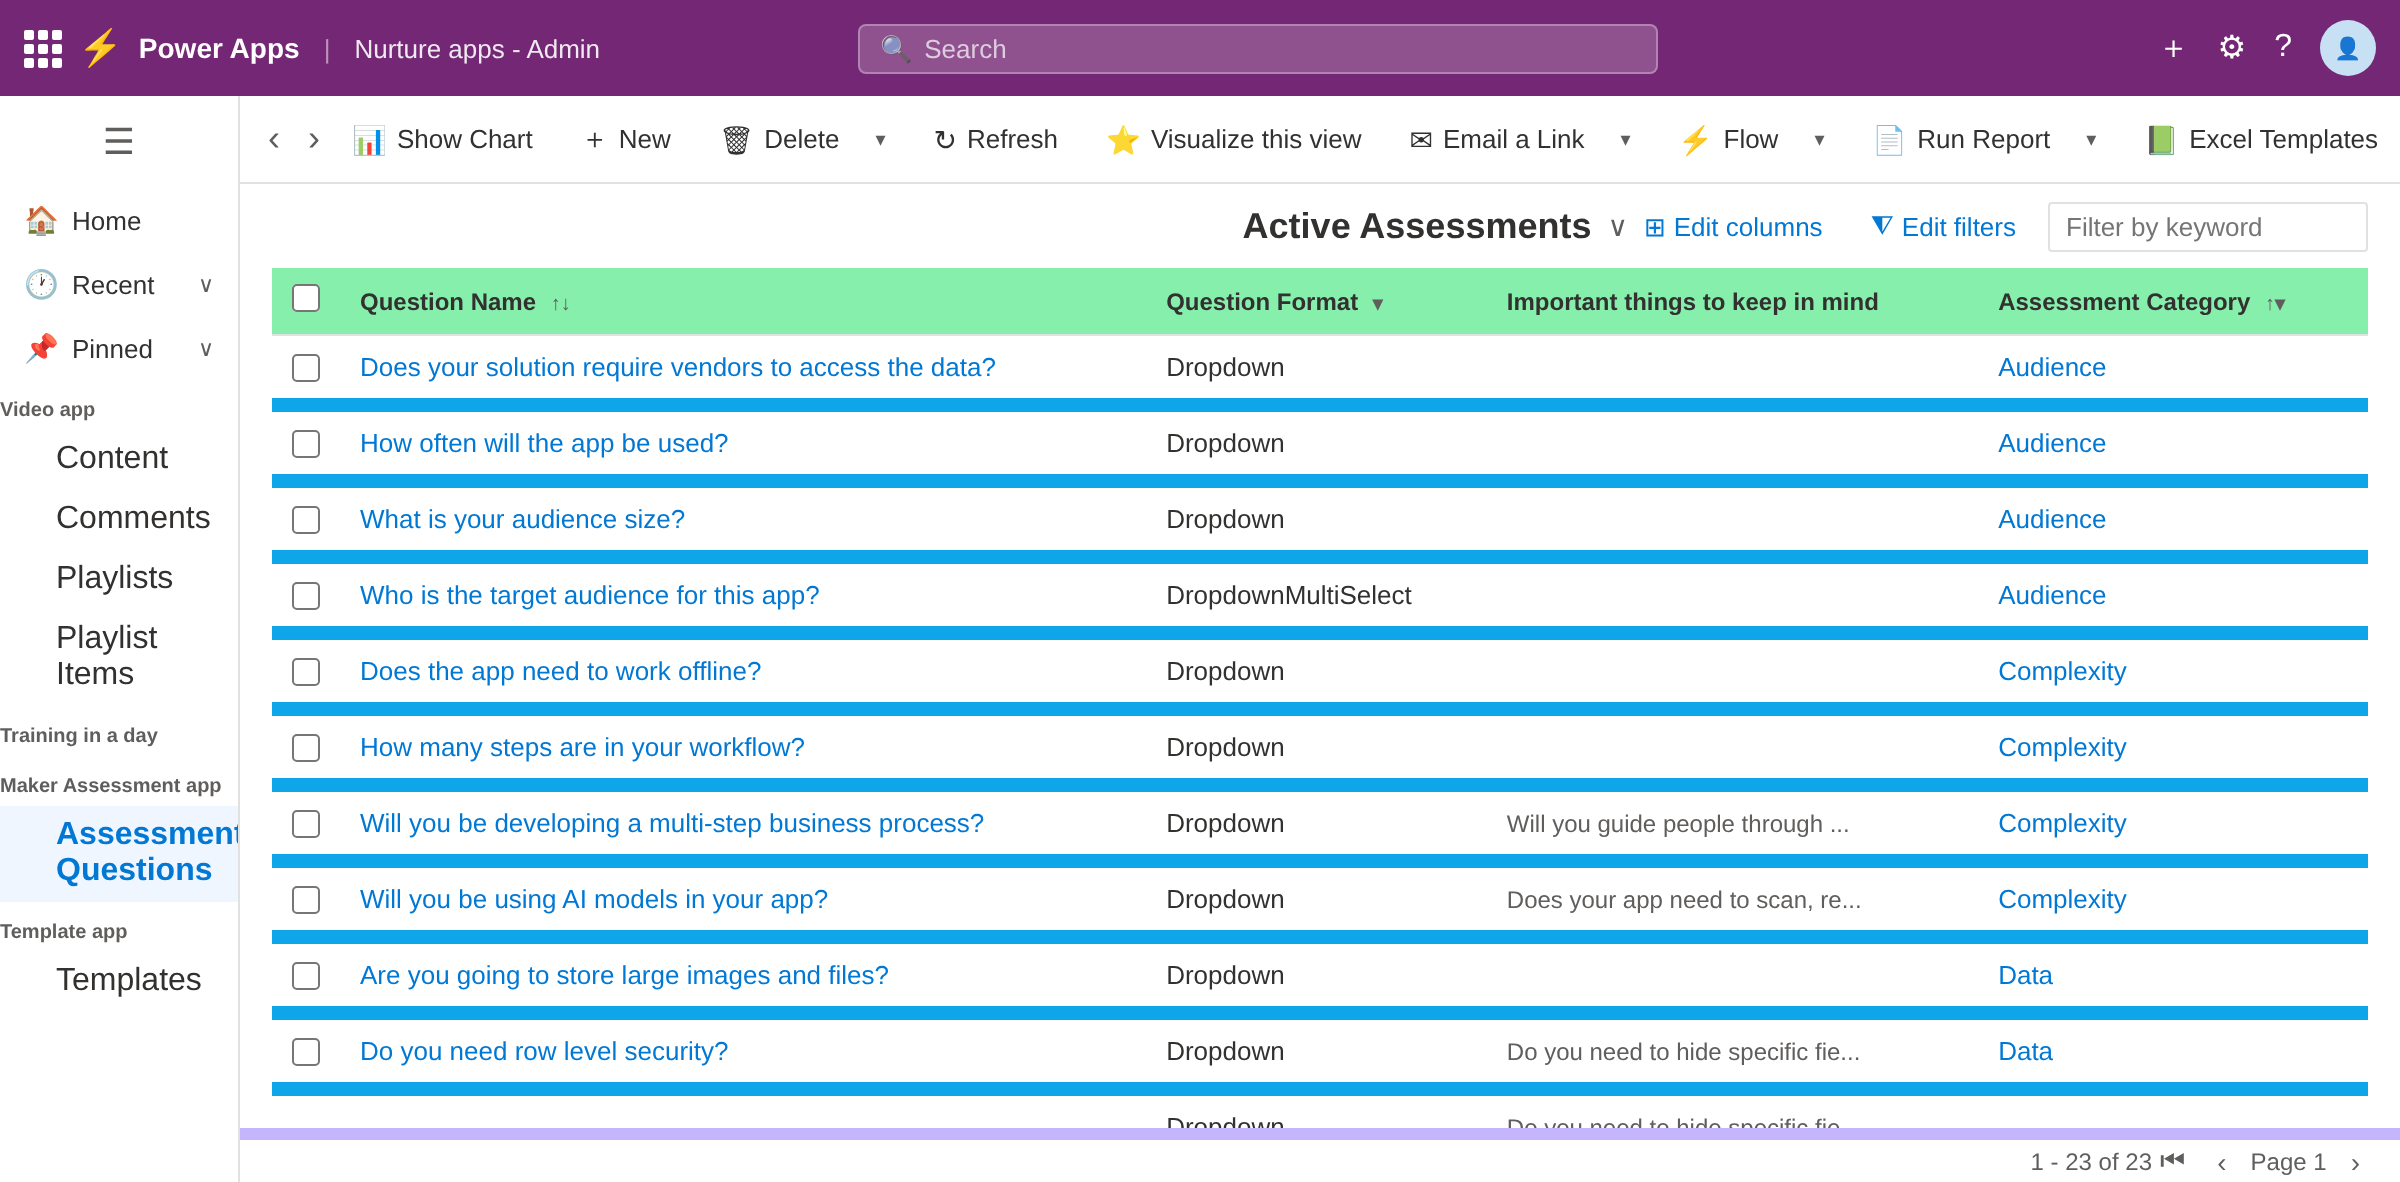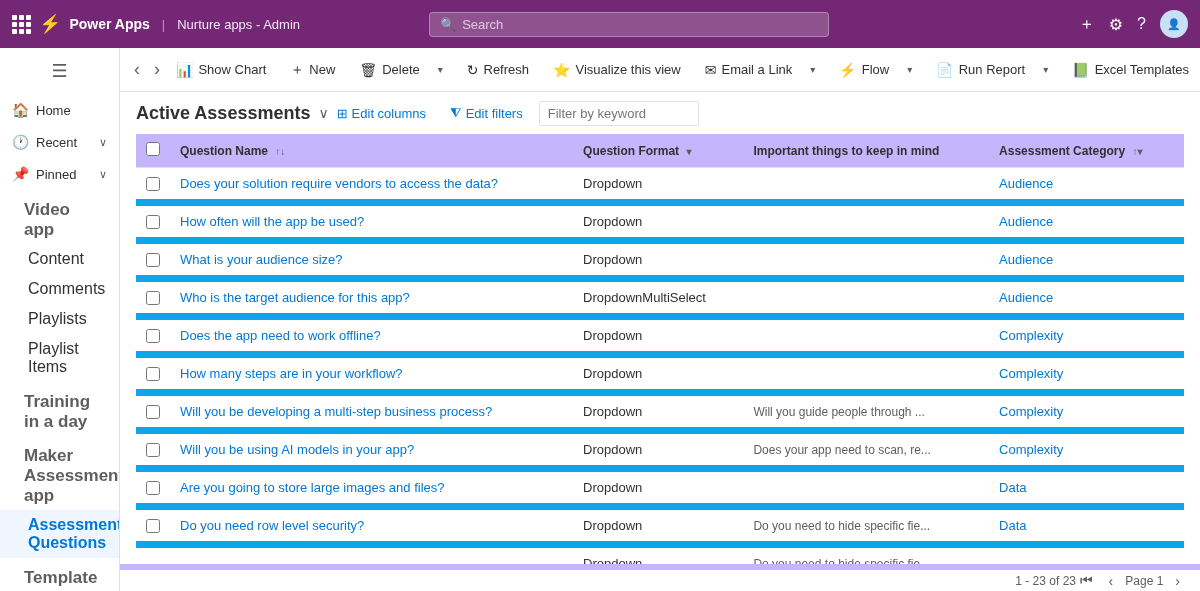--- a/index.html
+++ b/index.html
@@ -59,22 +59,22 @@
       display: flex;
       align-items: center;
       gap: 8px;
       padding: 8px 12px;
       cursor: pointer;
       color: #323130;
       font-size: 13px;
     }
     .sidebar-nav-item .nav-icon { font-size: 14px; color: #605e5c; width: 16px; }
     .sidebar-section-label {
-      padding: 10px 24px 4px;
-      font-size: 17px;
+      padding: 10px 0 4px;
+      font-size: 10px;
       font-weight: 600;
       color: #605e5c;
       text-transform: none;
     }
     .sidebar-expand { margin-left: auto; font-size: 11px; color: #605e5c; }
     .sidebar-sub-item {
       padding: 6px 12px 6px 28px;
       cursor: pointer;
       color: #323130;
       font-size: 16px;
@@ -112,21 +112,21 @@
     .cmd-divider { width: 1px; height: 20px; background: #e1e1e1; margin: 0 2px; }
     .cmd-chevron { font-size: 10px; color: #605e5c; }
     .cmd-btn-yellow .cmd-icon { color: #f4b000; }
     .cmd-btn-green .cmd-icon { color: #107c41; }
     .cmd-btn-purple .cmd-icon { color: #742774; }
 
     
     .page-header {
       display: flex;
       align-items: center;
-      justify-content: flex-start;
+      justify-content: flex-end;
       padding: 8px 16px;
       flex-shrink: 0;
     }
     .page-title-area { display: flex; align-items: center; gap: 8px; }
     .page-title { font-size: 18px; font-weight: 600; color: #323130; }
     .page-title-chevron { color: #605e5c; font-size: 14px; cursor: pointer; }
     .page-header-actions { display: flex; align-items: center; gap: 8px; }
     .header-action-btn {
       display: flex;
       align-items: center;
@@ -147,21 +147,21 @@
       width: 160px;
       color: #605e5c;
     }
 
     
     .table-container { flex: 1; overflow-y: auto; overflow-x: hidden; padding: 0 16px; }
     table { width: 100%; border-collapse: collapse; }
     thead th {
       position: sticky;
       top: 0;
-      background: #c4b5fd;
+      background: #86efac;
       border-bottom: 1px solid #e1e1e1;
       padding: 8px 10px;
       text-align: left;
       font-size: 12px;
       font-weight: 600;
       color: #323130;
       white-space: nowrap;
     }
     thead th .col-sort { color: #605e5c; font-size: 10px; margin-left: 4px; }
     tbody tr { border-bottom: 7px solid #0ea5e9; }

